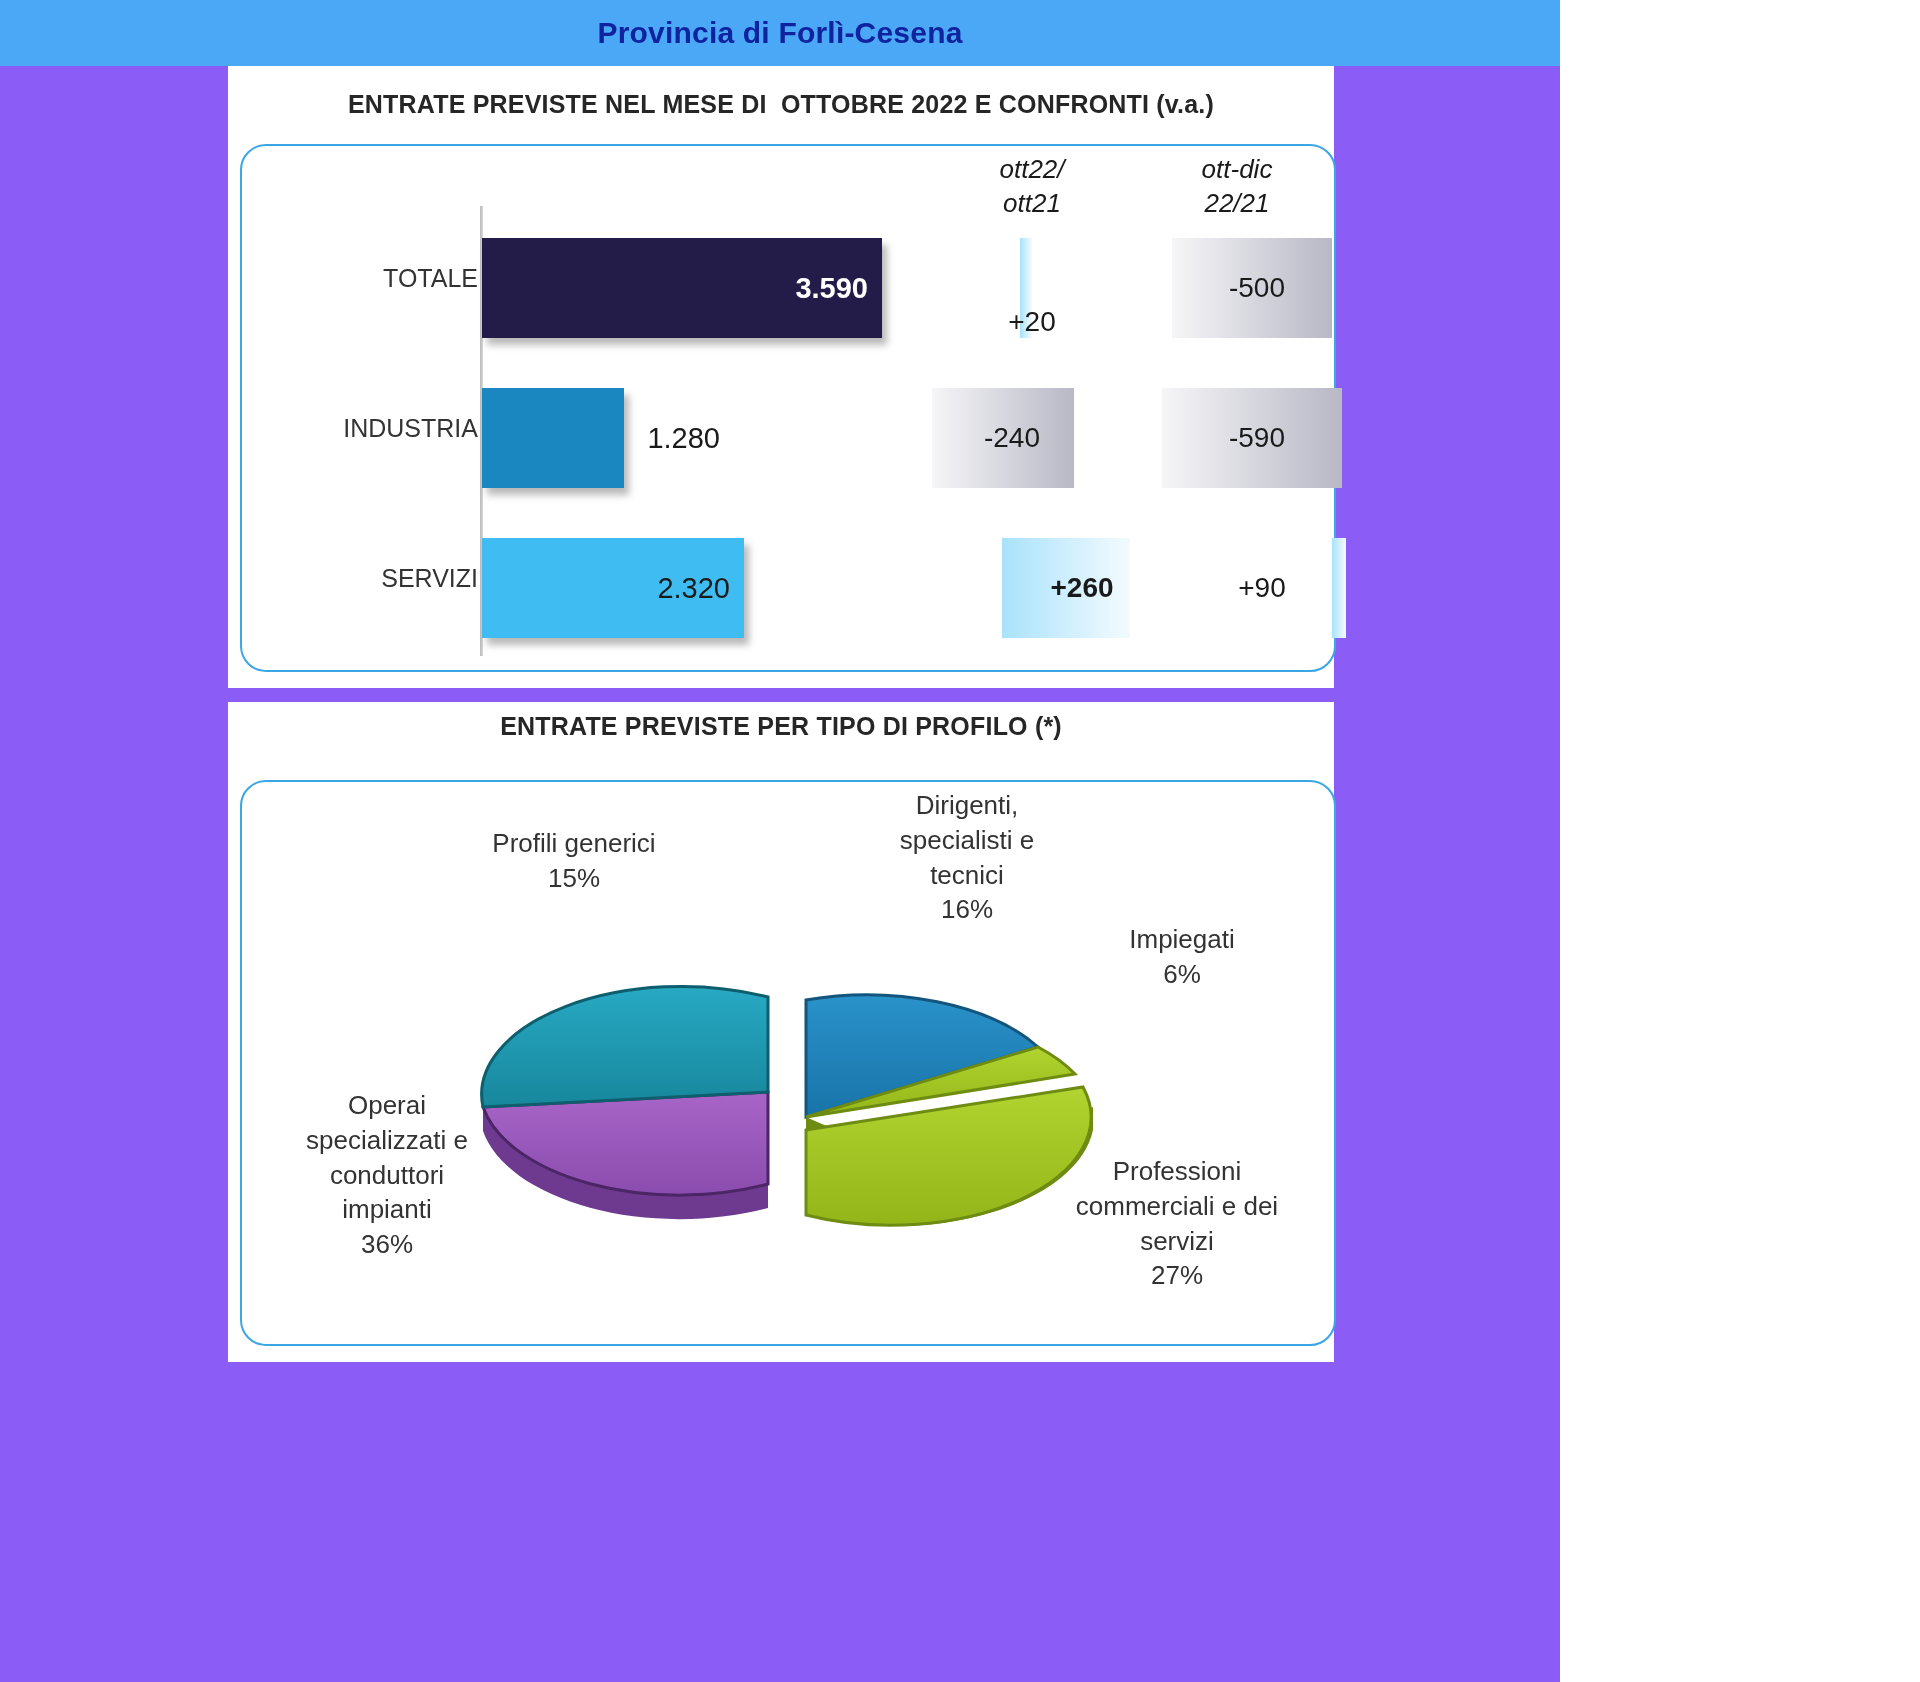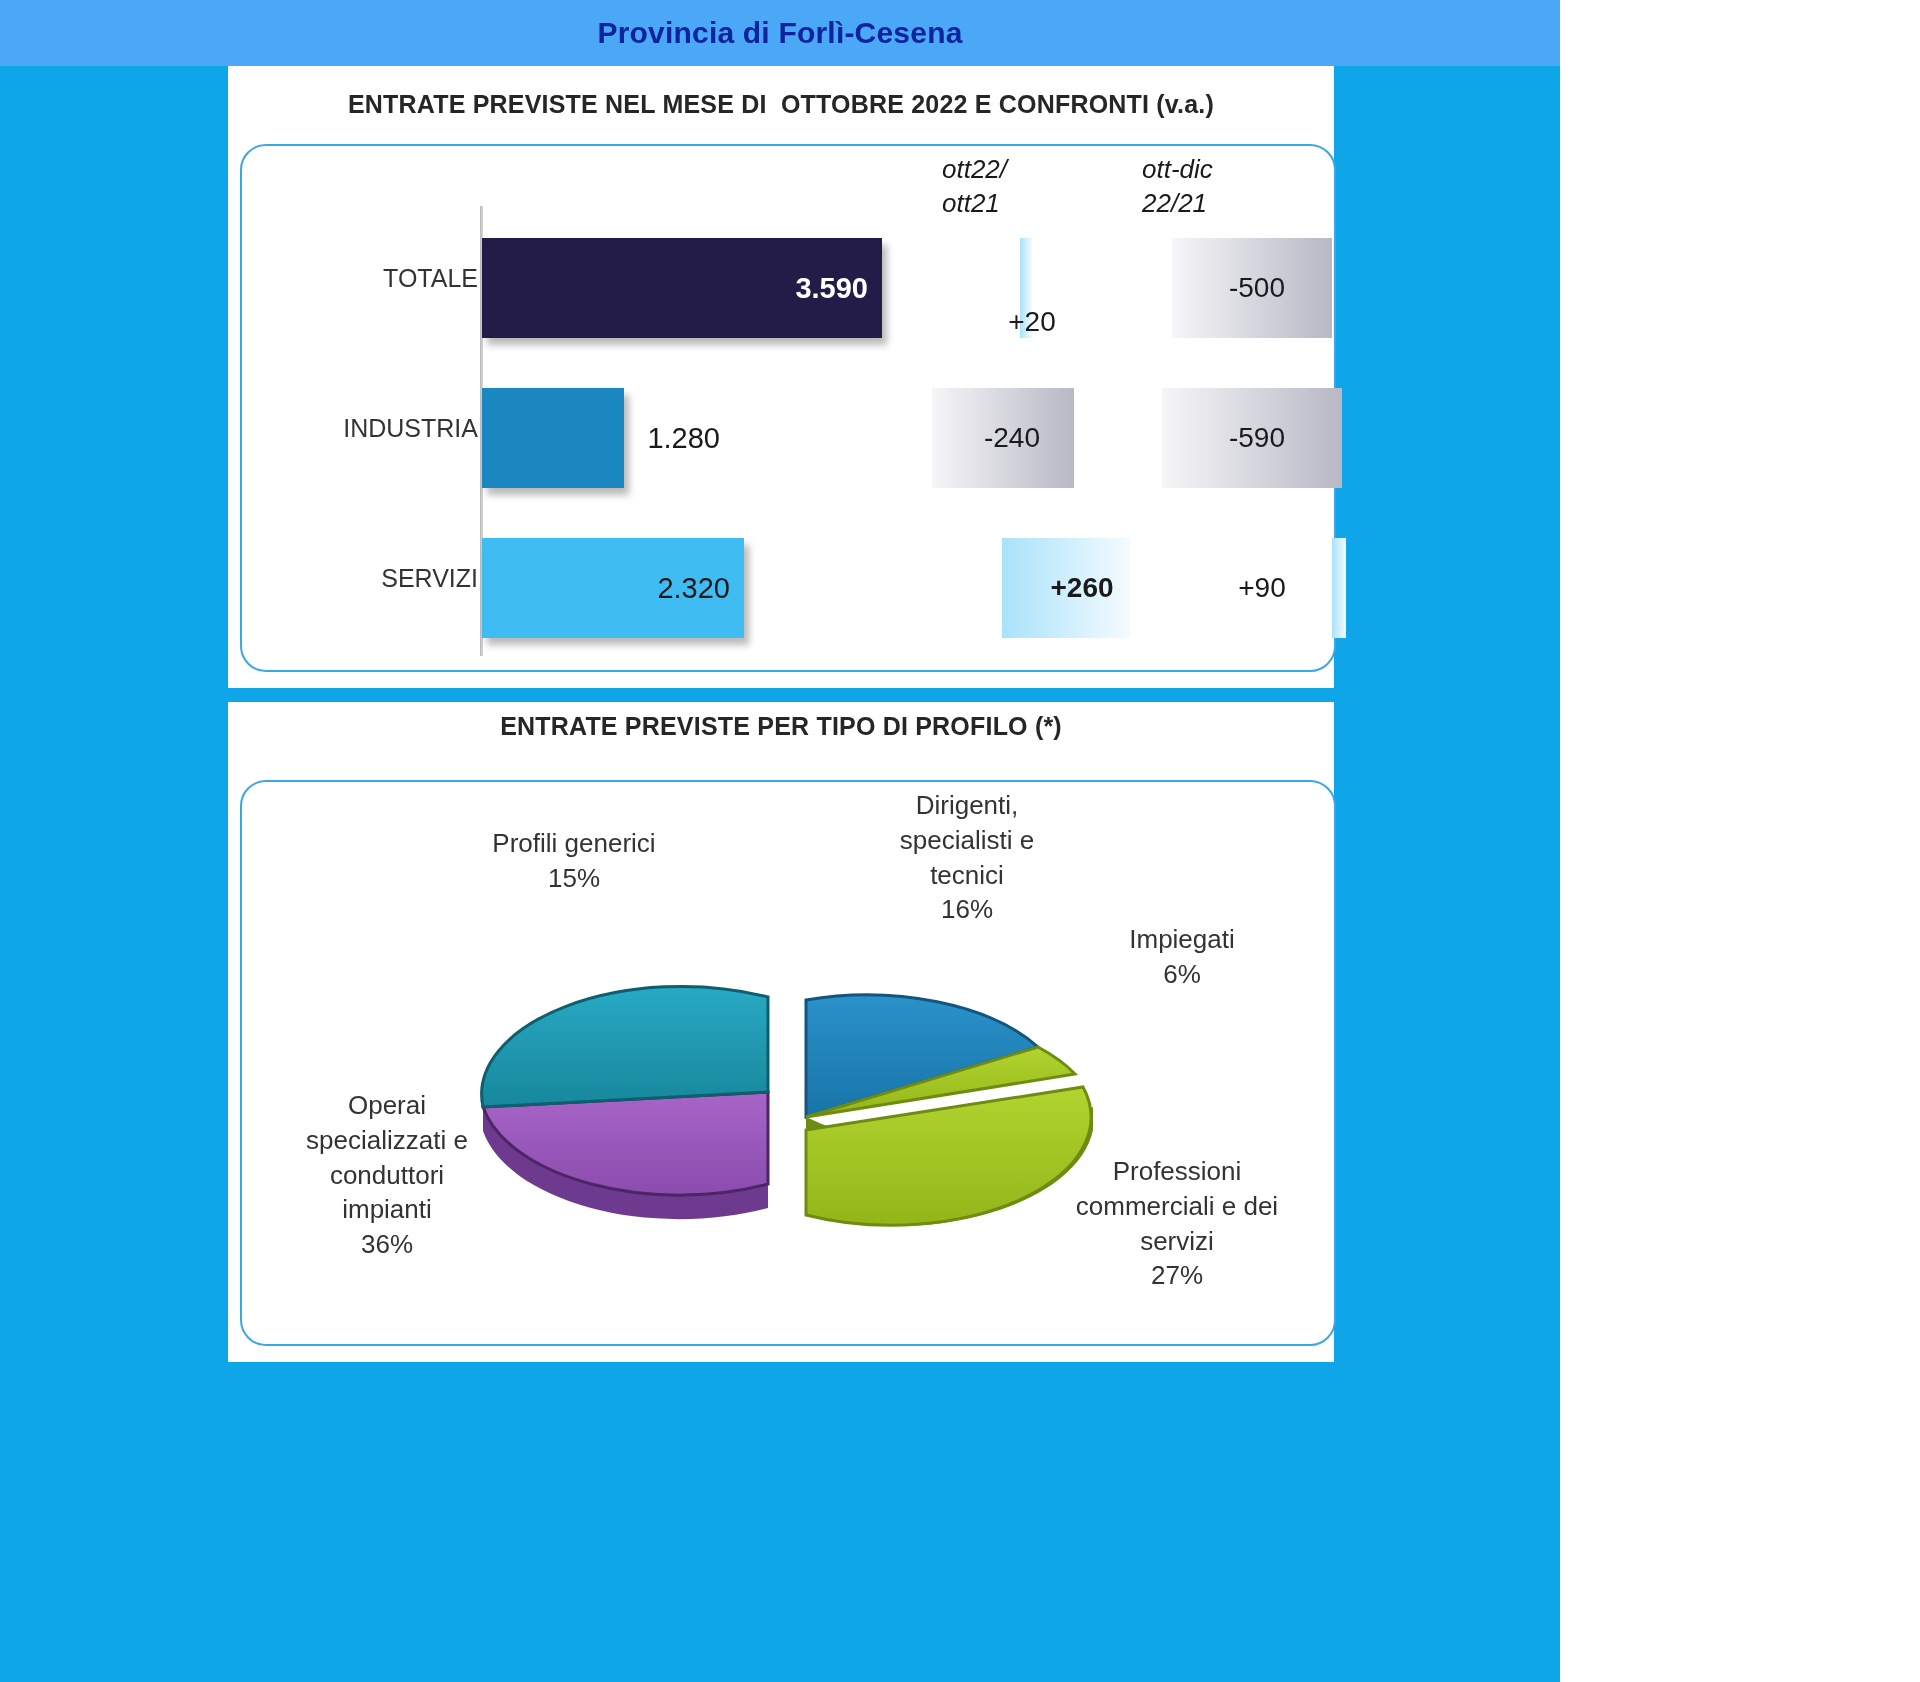--- a/index.html
+++ b/index.html
@@ -2,21 +2,21 @@
 <html><head>
 <meta charset="utf-8">
 <style>
   html,body{margin:0;padding:0;}
   body{
     width:1560px;height:1682px;
     background:#ffffff;
     font-family:"Liberation Sans", sans-serif;
     -webkit-font-smoothing:antialiased;
   }
-  .page{position:relative;width:1560px;height:1682px;overflow:hidden;background:#0ea5e9;}
+  .page{position:relative;width:1560px;height:1682px;overflow:hidden;background:#8b5cf6;}
 
   
   .banner{
     position:absolute;left:0;top:0;width:1560px;height:66px;
     background:#4aa8f7;
   }
   .banner-title{
     position:absolute;left:0;top:0;width:1560px;height:66px;
     display:flex;align-items:center;justify-content:center;
     color:#10239e;font-size:30px;font-weight:bold;
@@ -52,21 +52,21 @@
 
   
   .bar-area{position:absolute;left:0;top:0;width:1092px;height:524px;}
   .axis{
     position:absolute;left:238px;top:60px;width:3px;height:450px;
     background:linear-gradient(to right,#b9b9b9,#d8d8d8);
   }
 
   .col-head{
     position:absolute;font-style:italic;font-size:26px;color:#1a1a1a;
-    text-align:left;line-height:1.32;
+    text-align:center;line-height:1.32;
   }
   #head-a{left:700px;top:6px;width:180px;}
   #head-b{left:900px;top:6px;width:190px;}
 
   .row{position:absolute;left:0;width:1092px;}
   #row-totale{top:82px;height:120px;}
   #row-industria{top:232px;height:120px;}
   #row-servizi{top:382px;height:120px;}
 
   .cat-label{

